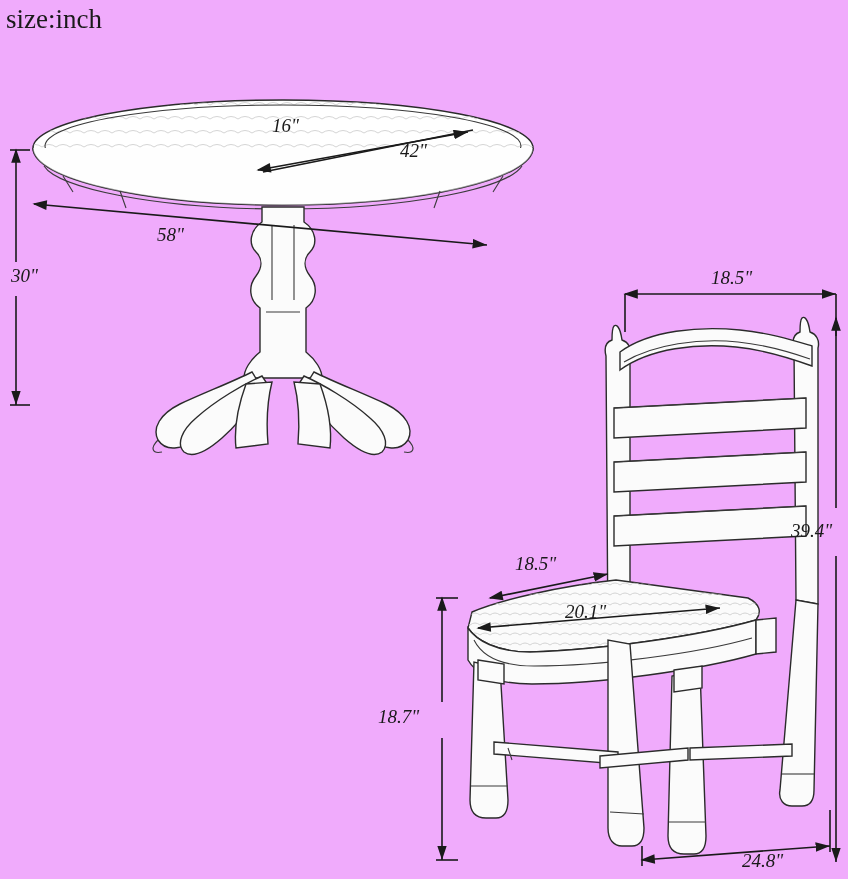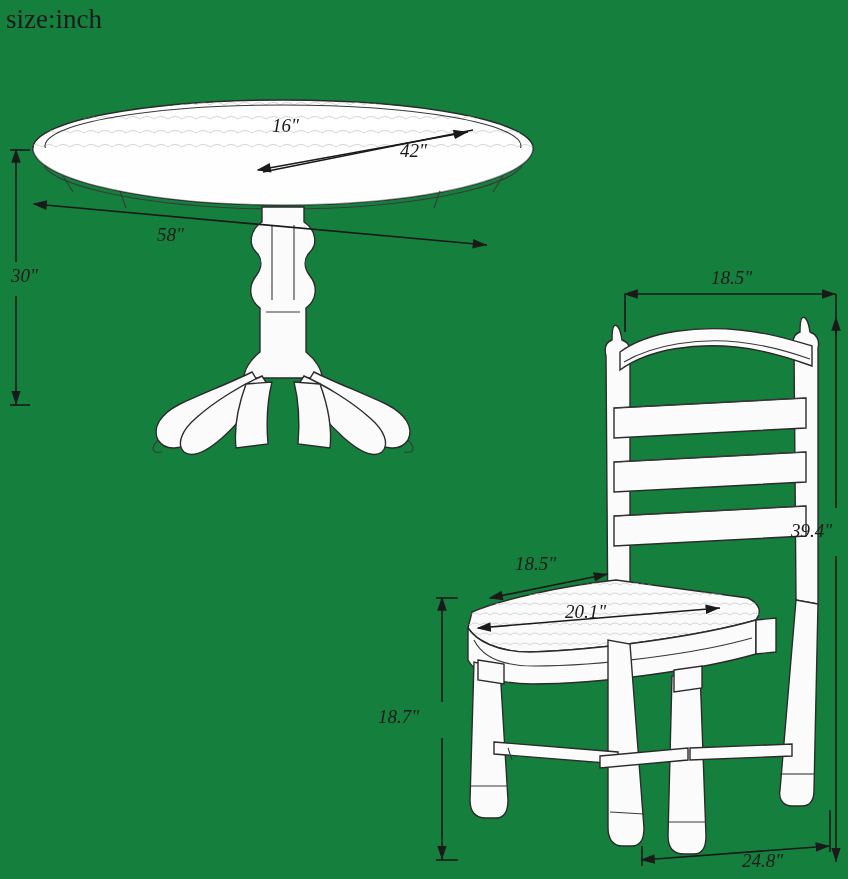--- a/index.html
+++ b/index.html
@@ -4,21 +4,21 @@
 <style>
   html, body {
     margin: 0;
     padding: 0;
     background: #ffffff;
   }
   #page {
     position: relative;
     width: 848px;
     height: 879px;
-    background: #15803d;
+    background: #f0abfc;
     overflow: hidden;
     font-family: "Liberation Serif", serif;
   }
   .label {
     position: absolute;
     color: #1a1a1a;
     white-space: nowrap;
   }
   #unit-label {
     left: 6px;

